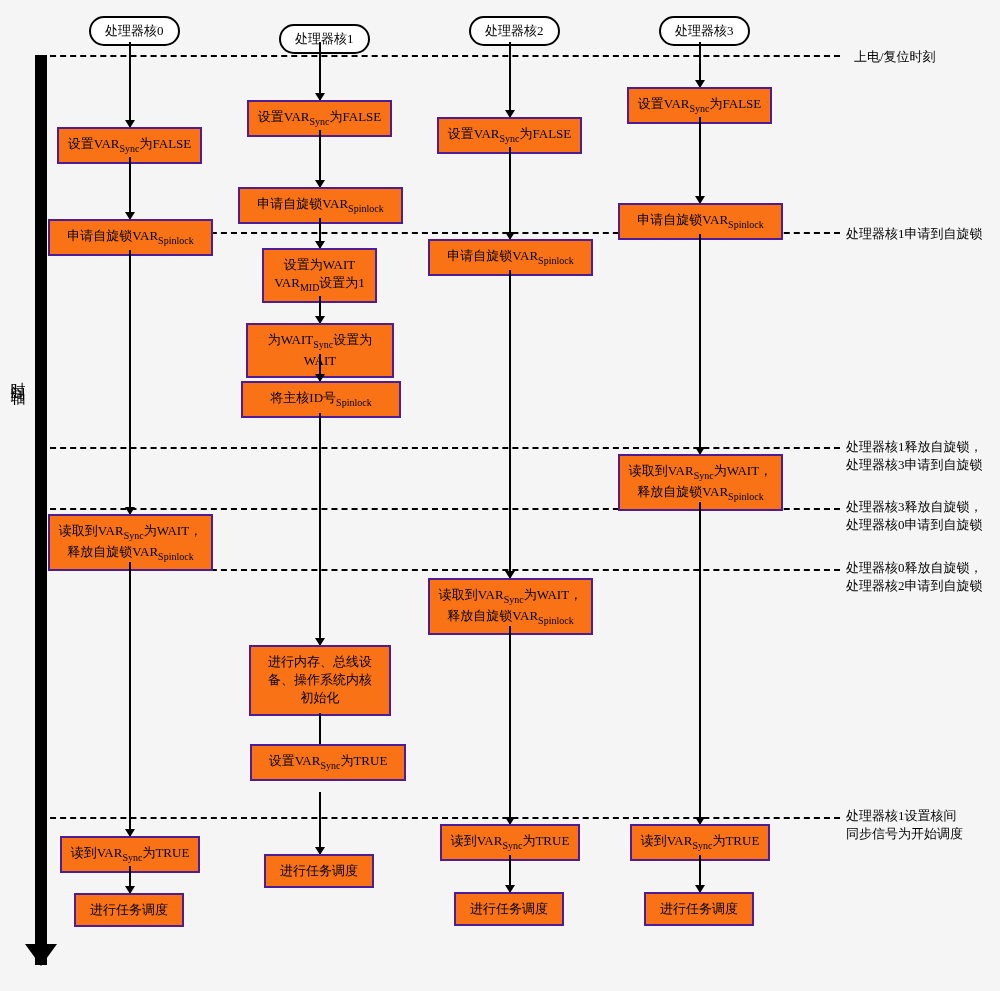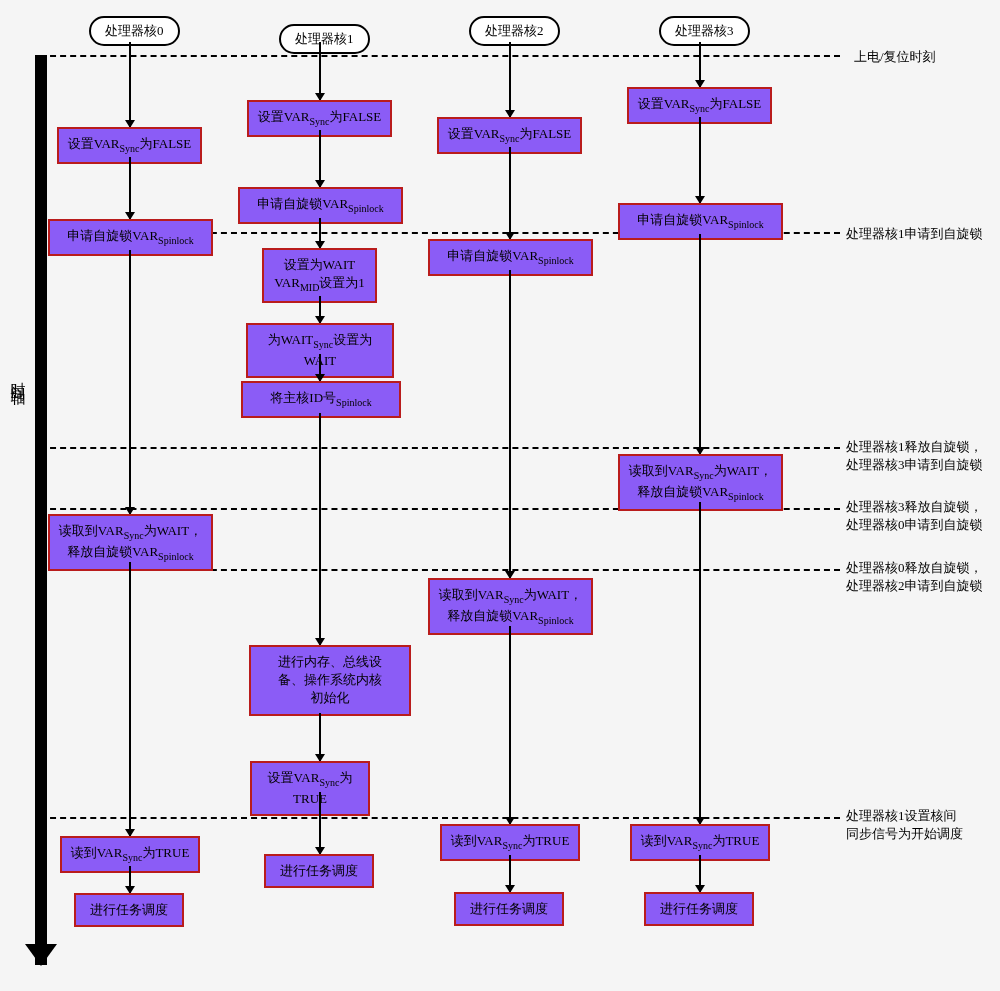--- a/index.html
+++ b/index.html
@@ -18,22 +18,22 @@
     .core-header {
       position: absolute;
       border: 2px solid #000;
       border-radius: 18px;
       padding: 4px 14px;
       background: #fff;
       font-weight: normal;
     }
     .box {
       position: absolute;
-      border: 2px solid #b91c1c;
-      background: #8b5cf6;
+      border: 2px solid #4c1d95;
+      background: #f97316;
       padding: 6px 8px;
       text-align: center;
       line-height: 1.4;
       font-family: Liberation Serif, serif;
     }
     .annotation {
       position: absolute;
       font-size: 13px;
       line-height: 1.4;
     }
@@ -133,25 +133,25 @@
 <div class="arrow-down" style="left:319px; top:218px; height:30px;"></div>
 <div class="box" style="left:262px; top:248px; width:115px;">
   <span>设置为WAIT</span><br>
   <span>VAR</span><sub>MID</sub><span>设置为1</span>
 </div>
 <div class="arrow-down" style="left:319px; top:296px; height:27px;"></div>
 <div class="box" style="left:246px; top:323px; width:148px;"><span>为WAIT</span><sub>Sync</sub><span>设置为WAIT</span></div>
 <div class="arrow-down" style="left:319px; top:354px; height:27px;"></div>
 <div class="box" style="left:241px; top:381px; width:160px;"><span>将主核ID号</span><sub>Spinlock</sub></div>
 <div class="arrow-down" style="left:319px; top:413px; height:232px;"></div>
-<div class="box" style="left:249px; top:645px; width:162px; white-space:pre-line;">进行内存、总线设
+<div class="box" style="left:249px; top:645px; width:142px; white-space:pre-line;">进行内存、总线设
 备、操作系统内核
 初始化</div>
 <div class="arrow-down" style="left:319px; top:713px; height:48px;"></div>
-<div class="box" style="left:250px; top:761px; width:120px;"><span>设置VAR</span><sub>Sync</sub><span>为TRUE</span></div>
+<div class="box" style="left:250px; top:744px; width:156px;"><span>设置VAR</span><sub>Sync</sub><span>为TRUE</span></div>
 <div class="arrow-down" style="left:319px; top:792px; height:62px;"></div>
 <div class="box" style="left:264px; top:854px; width:110px;">进行任务调度</div>
 
 <div class="arrow-down" style="left:509px; top:42px; height:75px;"></div>
 <div class="box" style="left:437px; top:117px; width:145px;"><span>设置VAR</span><sub>Sync</sub><span>为FALSE</span></div>
 <div class="arrow-down" style="left:509px; top:147px; height:92px;"></div>
 <div class="box" style="left:428px; top:239px; width:165px;"><span>申请自旋锁VAR</span><sub>Spinlock</sub></div>
 <div class="arrow-down" style="left:509px; top:270px; height:308px;"></div>
 <div class="box" style="left:428px; top:578px; width:165px;">
   <span>读取到VAR</span><sub>Sync</sub><span>为WAIT，</span><br>

